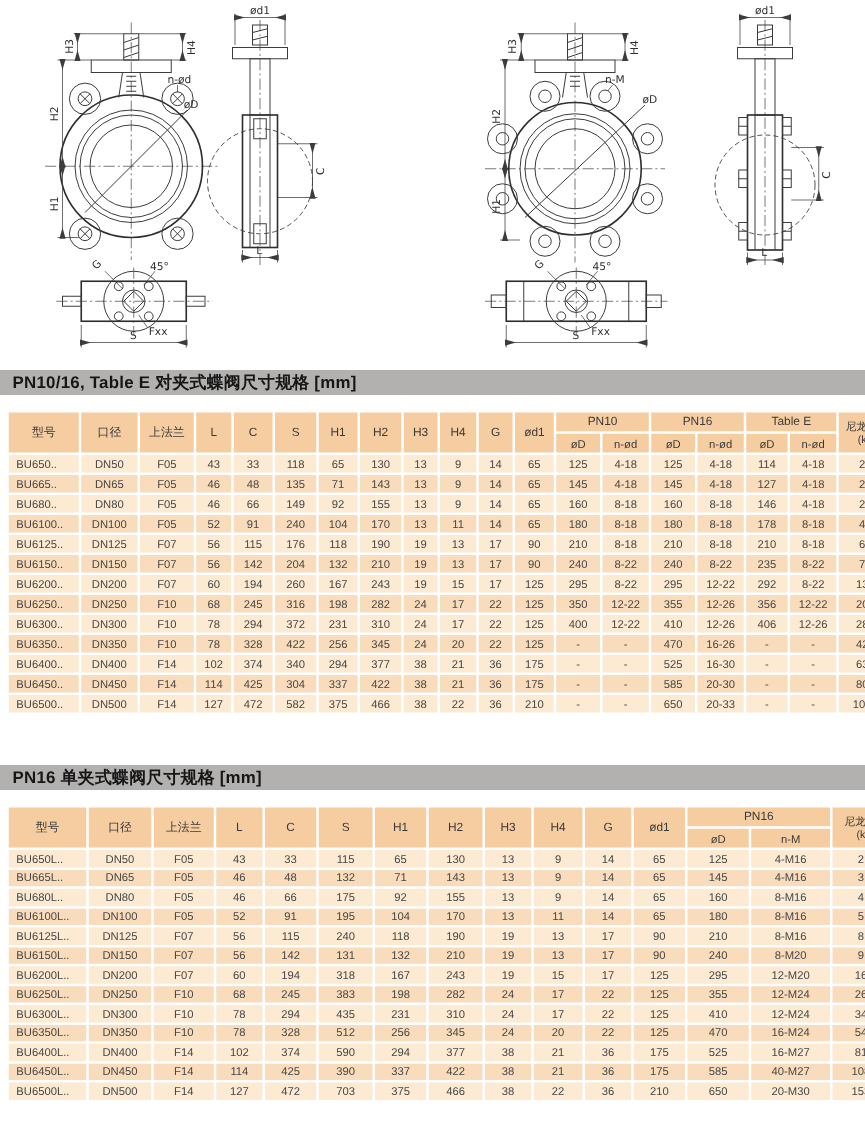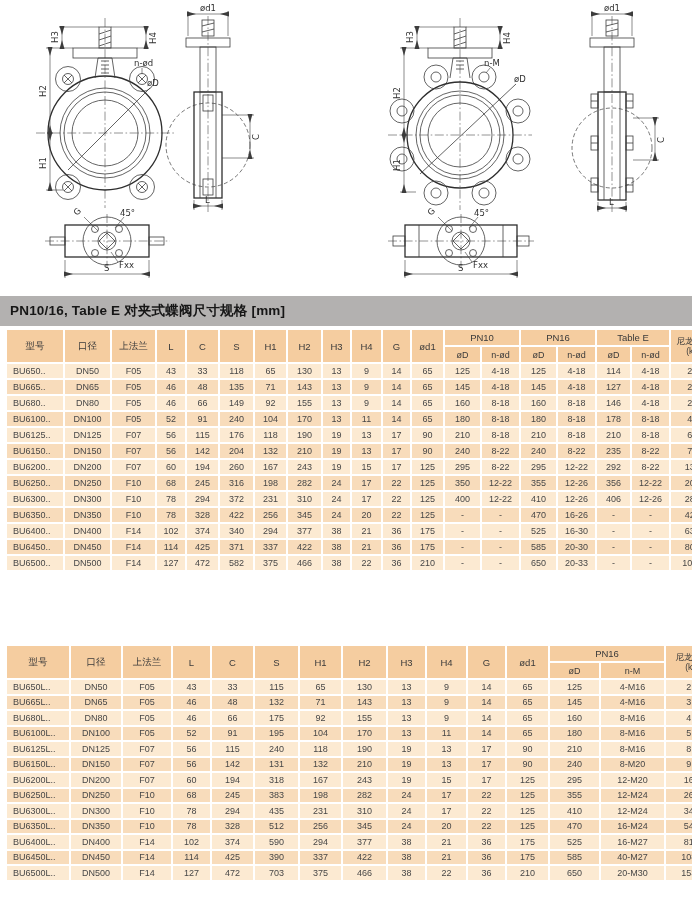--- a/index.html
+++ b/index.html
@@ -10,21 +10,21 @@
   
   .drawings { position:absolute; top:0; left:0; width:692px; height:292px; }
   .thin   { stroke:#3c3c3c; stroke-width:0.8; fill:none; }
   .thick  { stroke:#2e2e2e; stroke-width:1.3; fill:none; }
   .dash   { stroke:#3c3c3c; stroke-width:0.7; fill:none; stroke-dasharray:4 2.5; }
   .cl     { stroke:#3c3c3c; stroke-width:0.55; fill:none; stroke-dasharray:9 2.5 1.6 2.5; }
   .dim    { stroke:#3c3c3c; stroke-width:0.6; fill:none; }
   text.dl { font-family:"DejaVu Sans", sans-serif; font-size:8.5px; fill:#2f2f2f; }
 
   
-  .section-bar { position:absolute; left:0; width:692px; height:30px; background:#b3b1b0;
+  .section-bar { position:absolute; left:0; width:692px; height:20px; background:#b3b1b0;
                  display:flex; align-items:center; padding-left:10px;
                  font-size:13.5px; font-weight:bold; color:#161616; letter-spacing:0.2px; }
   #bar1 { top:296px; }
   #bar2 { top:612px; }
 
   
   .tblwrap { position:absolute; left:5px; width:682px; }
   #tw1 { top:328px; }
   #tw2 { top:644px; }
   table { width:100%; border-collapse:separate; border-spacing:2px; table-layout:fixed; }
@@ -592,21 +592,21 @@
             <td>-</td>
             <td>-</td>
             <td>63.7</td>
           </tr>
           <tr>
             <td class="model">BU6450..</td>
             <td>DN450</td>
             <td>F14</td>
             <td>114</td>
             <td>425</td>
-            <td>371</td>
+            <td>304</td>
             <td>337</td>
             <td>422</td>
             <td>38</td>
             <td>21</td>
             <td>36</td>
             <td>175</td>
             <td>-</td>
             <td>-</td>
             <td>585</td>
             <td>20-30</td>
@@ -632,20 +632,23 @@
             <td>650</td>
             <td>20-33</td>
             <td>-</td>
             <td>-</td>
             <td>107.5</td>
           </tr>
         </tbody>
     </table>
   </div>
 
+  <div class="section-bar" id="bar2">
+    <span>PN16 单夹式蝶阀尺寸规格 [mm]</span>
+  </div>
 
   <div class="tblwrap" id="tw2">
     <table>
       <colgroup>
         <col style="width:62px">
           <col style="width:50px">
           <col style="width:48px">
         <col style="width:37px">
           <col style="width:41px">
           <col style="width:43px">

